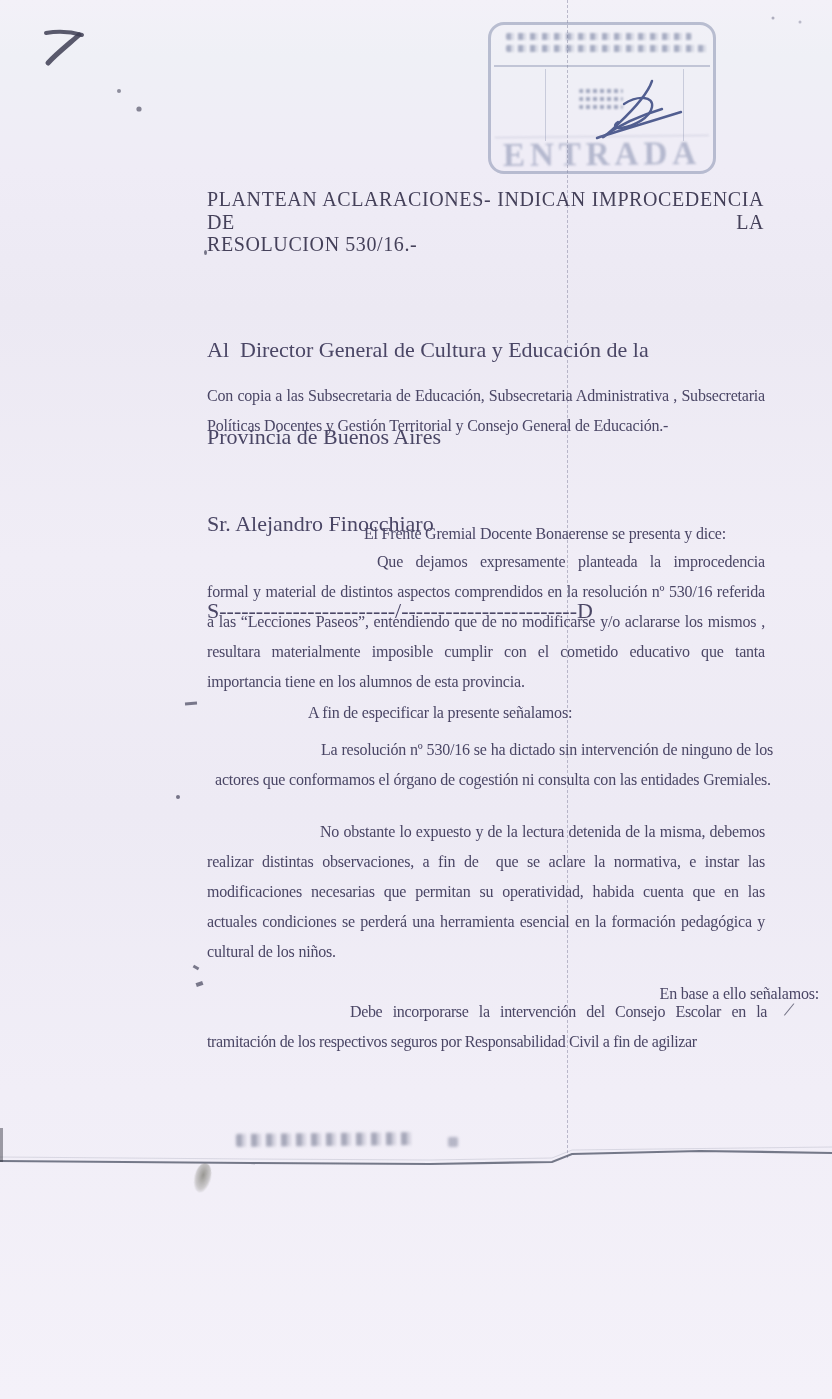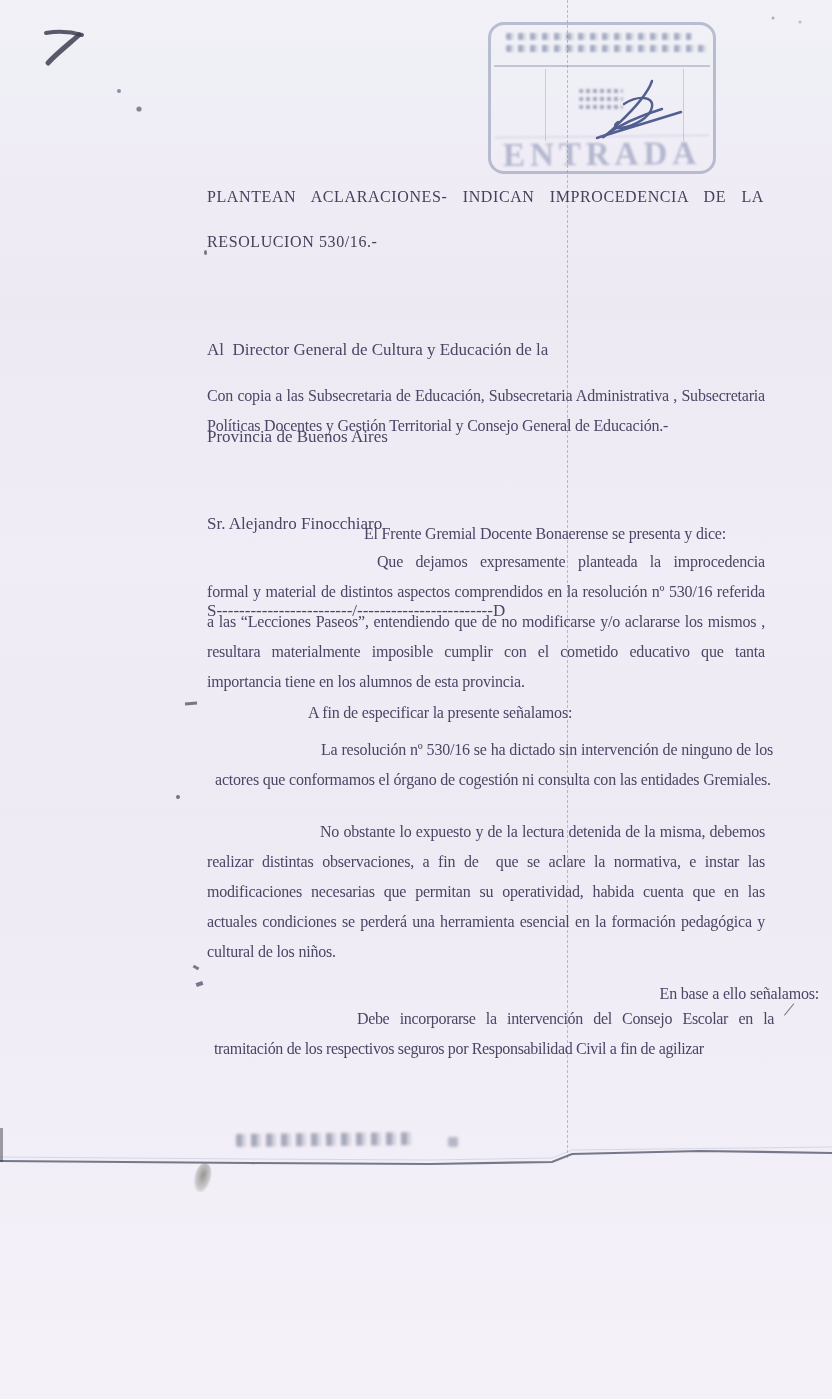--- a/index.html
+++ b/index.html
@@ -9,24 +9,24 @@
     overflow:hidden;
     background:linear-gradient(180deg,
       #f3f1f8 0%, #eff0f6 4%, #efecf6 12%, #ece9f3 22%,
       #f0edf6 40%, #edeaf4 58%, #f1eef7 78%, #f4f1f9 100%);
     font-family:"Liberation Serif","DejaVu Serif",serif;
     color:#4a4665;
   }
   .txt{position:absolute;font-size:16px;line-height:30px;letter-spacing:-0.2px;
        white-space:pre-wrap;text-align:justify;}
   .oneline{white-space:pre;text-align:left;}
-  .title-line{position:absolute;left:207px;width:557px;font-size:16px;
+  .title-line{position:absolute;left:207px;width:557px;font-size:20px;
        letter-spacing:0.6px;color:#45415a;white-space:nowrap;}
   .title-just{text-align:justify;text-align-last:justify;white-space:normal;}
-  .addr{position:absolute;left:207px;top:277px;width:560px;font-size:17px;
+  .addr{position:absolute;left:207px;top:277px;width:560px;font-size:22px;
        line-height:29px;white-space:pre-wrap;}
   
   .fold{position:absolute;left:567px;top:0;height:1158px;width:0;
        border-left:1.5px dashed rgba(95,95,128,.38);}
   
   .stamp{position:absolute;left:488px;top:22px;width:222px;height:146px;
        border:3px solid rgba(128,138,170,.5);border-radius:16px;
        filter:blur(.4px);}
   .stamp-header{position:absolute;top:3px;left:3px;right:3px;height:37px;
        border-bottom:2px solid rgba(128,138,170,.42);}
@@ -124,21 +124,21 @@
   </div>
 
   <p class="txt" style="left:207px;top:381px;width:558px;margin:0;">Con copia a las Subsecretaria de Educación, Subsecretaria Administrativa , Subsecretaria Políticas Docentes y Gestión Territorial y Consejo General de Educación.-</p>
 
   <p class="txt oneline" style="left:207px;top:517px;width:600px;margin:2px;text-indent:155px;">El Frente Gremial Docente Bonaerense se presenta y dice:</p>
   <p class="txt" style="left:207px;top:547px;width:558px;margin:0;text-indent:170px;">Que dejamos expresamente planteada la improcedencia formal y material de distintos aspectos comprendidos en la resolución nº 530/16 referida a las “Lecciones Paseos”, entendiendo que de no modificarse y/o aclararse los mismos , resultara materialmente imposible cumplir con el cometido educativo que tanta importancia tiene en los alumnos de esta provincia.</p>
   <p class="txt oneline" style="left:207px;top:697px;width:600px;margin:1px;text-indent:100px;">A fin de especificar la presente señalamos:</p>
   <p class="txt" style="left:207px;top:727px;width:558px;margin:8px;text-indent:106px;">La resolución nº 530/16 se ha dictado sin intervención de ninguno de los actores que conformamos el órgano de cogestión ni consulta con las entidades Gremiales.</p>
   <p class="txt" style="left:207px;top:817px;width:558px;margin:0;text-indent:113px;">No obstante lo expuesto y de la lectura detenida de la misma, debemos realizar distintas observaciones, a fin de  que se aclare la normativa, e instar las modificaciones necesarias que permitan su operatividad, habida cuenta que en las actuales condiciones se perderá una herramienta esencial en la formación pedagógica y cultural de los niños.</p>
   <p class="txt oneline" style="left:207px;top:967px;width:600px;margin:12px;text-indent:140px;text-align:right;">En base a ello señalamos:</p>
-  <p class="txt" style="left:207px;top:997px;width:560px;margin:7px;text-indent:143px;letter-spacing:-0.35px;">Debe incorporarse la intervención del Consejo Escolar en la tramitación de los respectivos seguros por Responsabilidad Civil a fin de agilizar</p>
+  <p class="txt" style="left:207px;top:997px;width:560px;margin:0;text-indent:143px;letter-spacing:-0.35px;">Debe incorporarse la intervención del Consejo Escolar en la tramitación de los respectivos seguros por Responsabilidad Civil a fin de agilizar</p>
 
   <div class="mark-dash" style="left:185px;top:702px;width:12px;height:3px;"></div>
   <div class="mark-dot" style="left:176px;top:795px;width:4px;height:4px;"></div>
   <div class="mark-dash" style="left:193px;top:966px;width:6px;height:3px;transform:rotate(30deg);"></div>
   <div class="mark-dash" style="left:196px;top:982px;width:7px;height:4px;transform:rotate(-20deg);"></div>
   <div class="mark-dot" style="left:204px;top:250px;width:3px;height:5px;"></div>
   <div class="margin-slash">/</div>
 
   <div class="bottom-fuzz"></div>
   <div class="bottom-fuzz2"></div>

